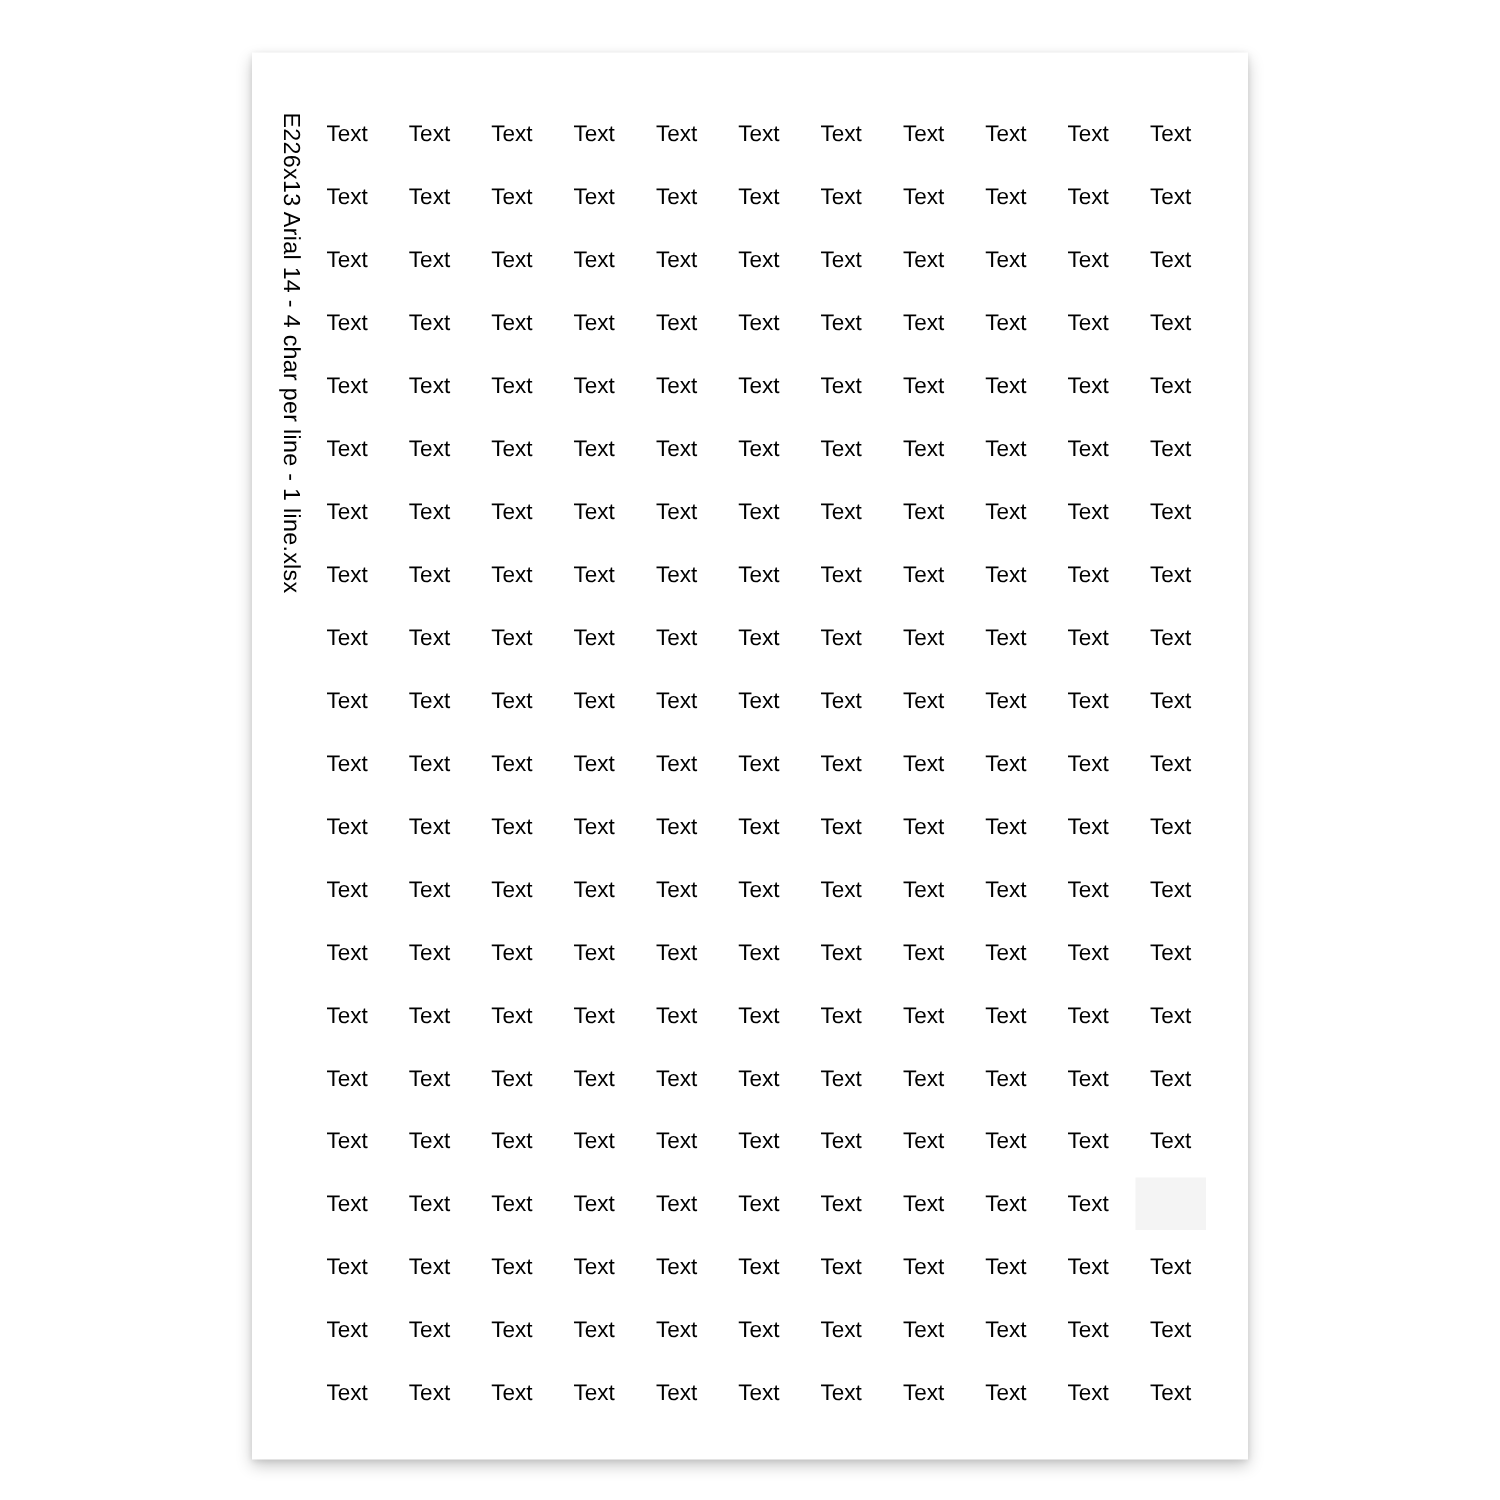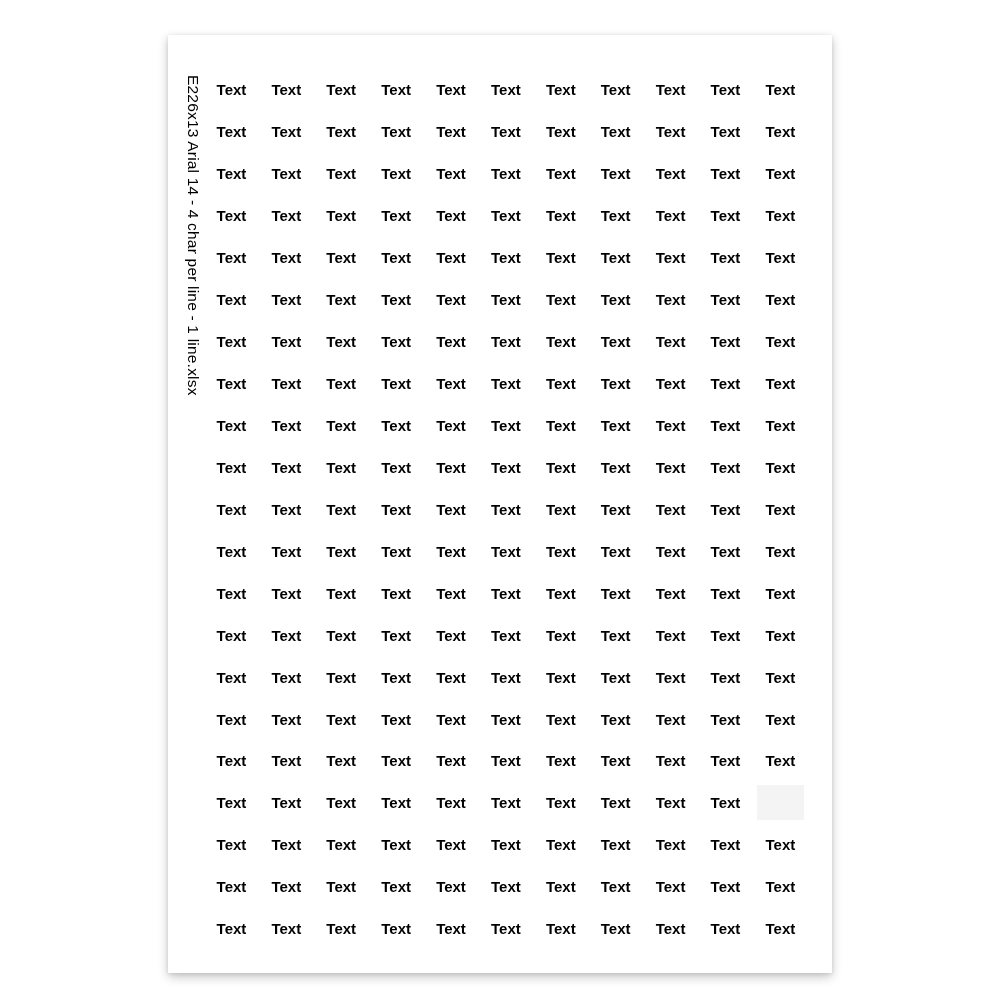--- a/index.html
+++ b/index.html
@@ -30,21 +30,20 @@
     letter-spacing: 0.2px;
     color: #000000;
   }
   .grid {
     position: absolute;
     left: 36px;
     top: 34px;
     display: grid;
     grid-template-columns: repeat(11, 54.9px);
     grid-auto-rows: 41.95px;
-    font-weight: bold;
   }
   .cell {
     display: flex;
     align-items: center;
     justify-content: center;
     font-size: 15px;
     color: #000000;
   }
   .empty-rect {
     width: 47px;

